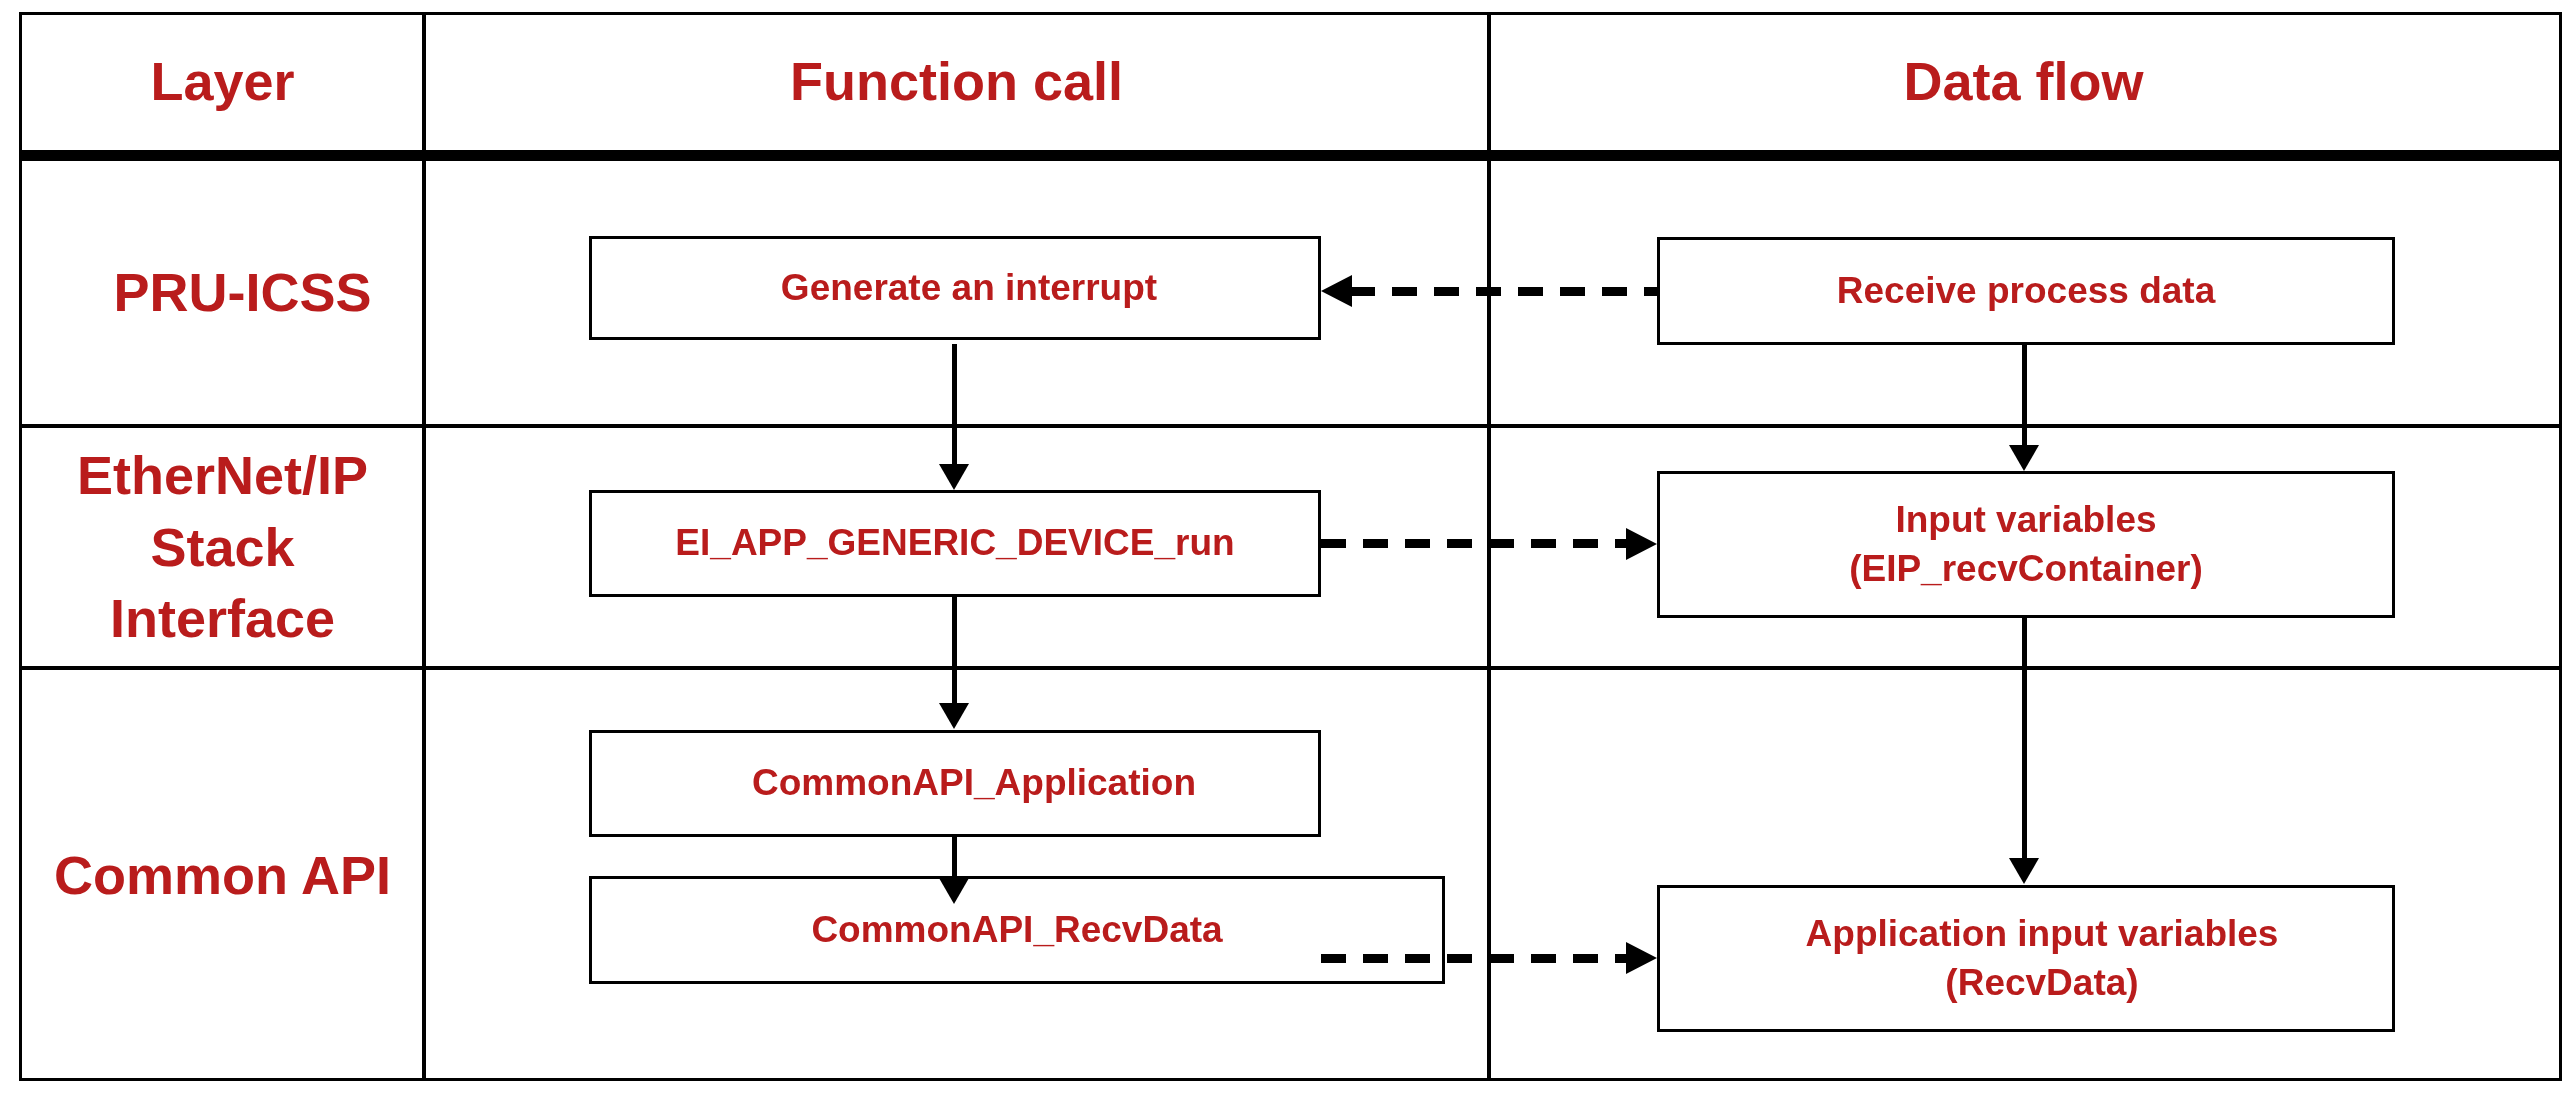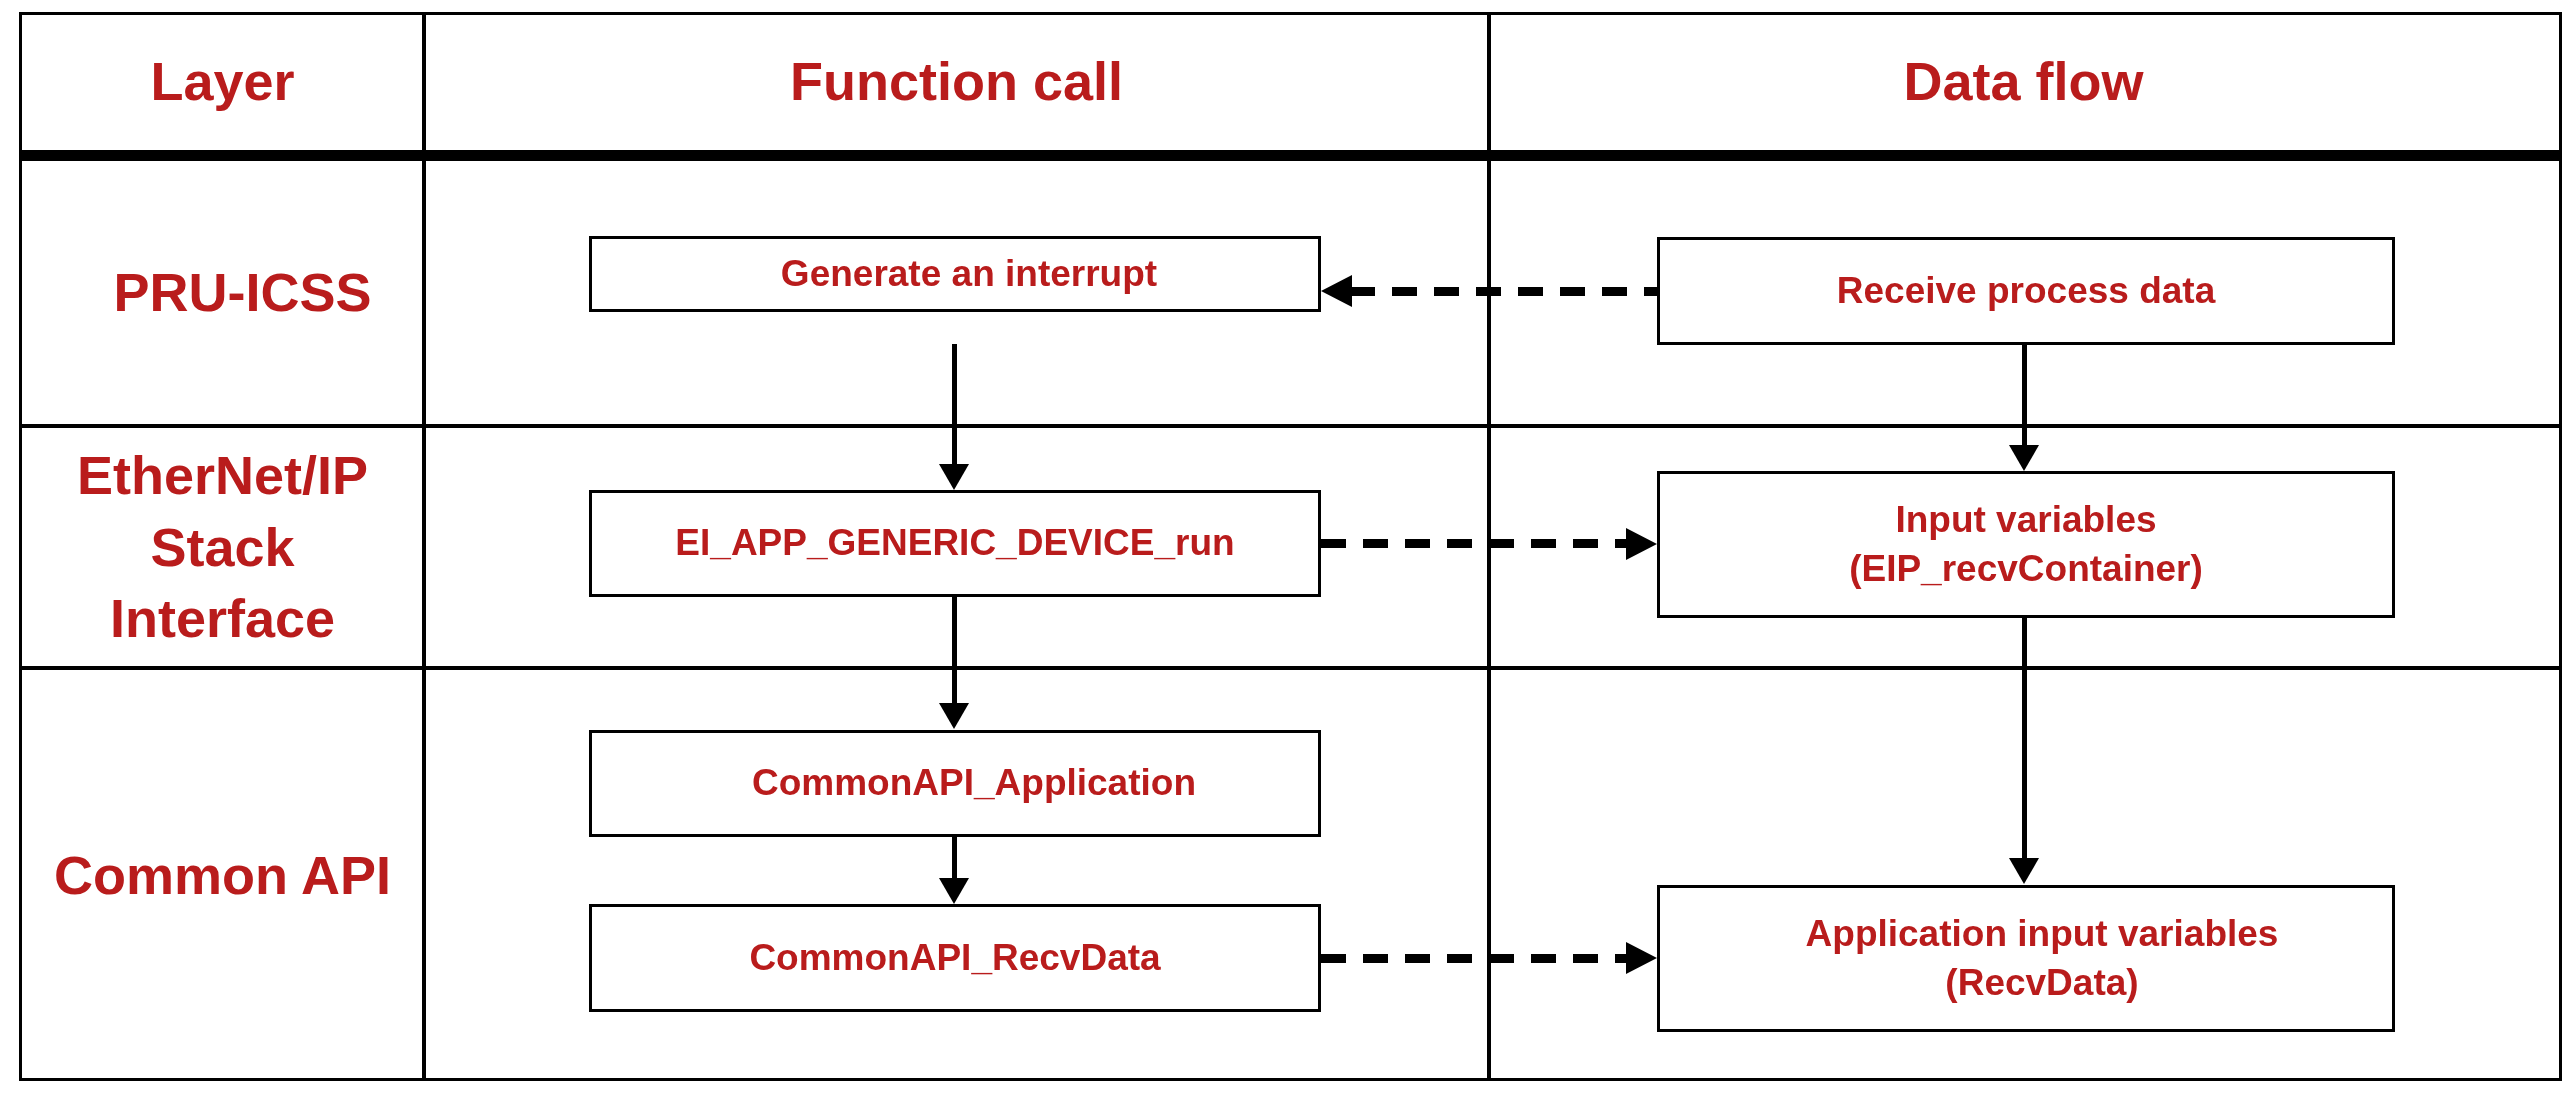--- a/index.html
+++ b/index.html
@@ -70,24 +70,24 @@
     background: #ffffff;
     display: flex;
     align-items: center;
     justify-content: center;
     text-align: center;
     font-size: 37px;
     font-weight: bold;
     line-height: 1.3;
     white-space: pre-line;
   }
-  .node-generate  { left: 589px;  top: 236px;  width: 732px; height: 76px; padding-left: 28px; }
+  .node-generate  { left: 589px;  top: 236px;  width: 732px; height: 104px; padding-left: 28px; }
   .node-eiapp     { left: 589px;  top: 490px;  width: 732px; height: 107px; }
   .node-capp      { left: 589px;  top: 730px;  width: 732px; height: 107px; padding-left: 38px; }
-  .node-crecv     { left: 589px;  top: 904px; width: 732px; height: 108px; text-align: right; }
+  .node-crecv     { left: 589px;  top: 876px; width: 856px; height: 108px; text-align: right; }
   .node-receive   { left: 1657px; top: 237px;  width: 738px; height: 108px; }
   .node-inputvars { left: 1657px; top: 471px;  width: 738px; height: 147px; }
   .node-appinput  { left: 1657px; top: 885px; width: 738px; height: 147px; padding-left: 32px; }
 
   
   .sline {
     position: absolute;
     width: 5.4px;
     background: #000;
   }

